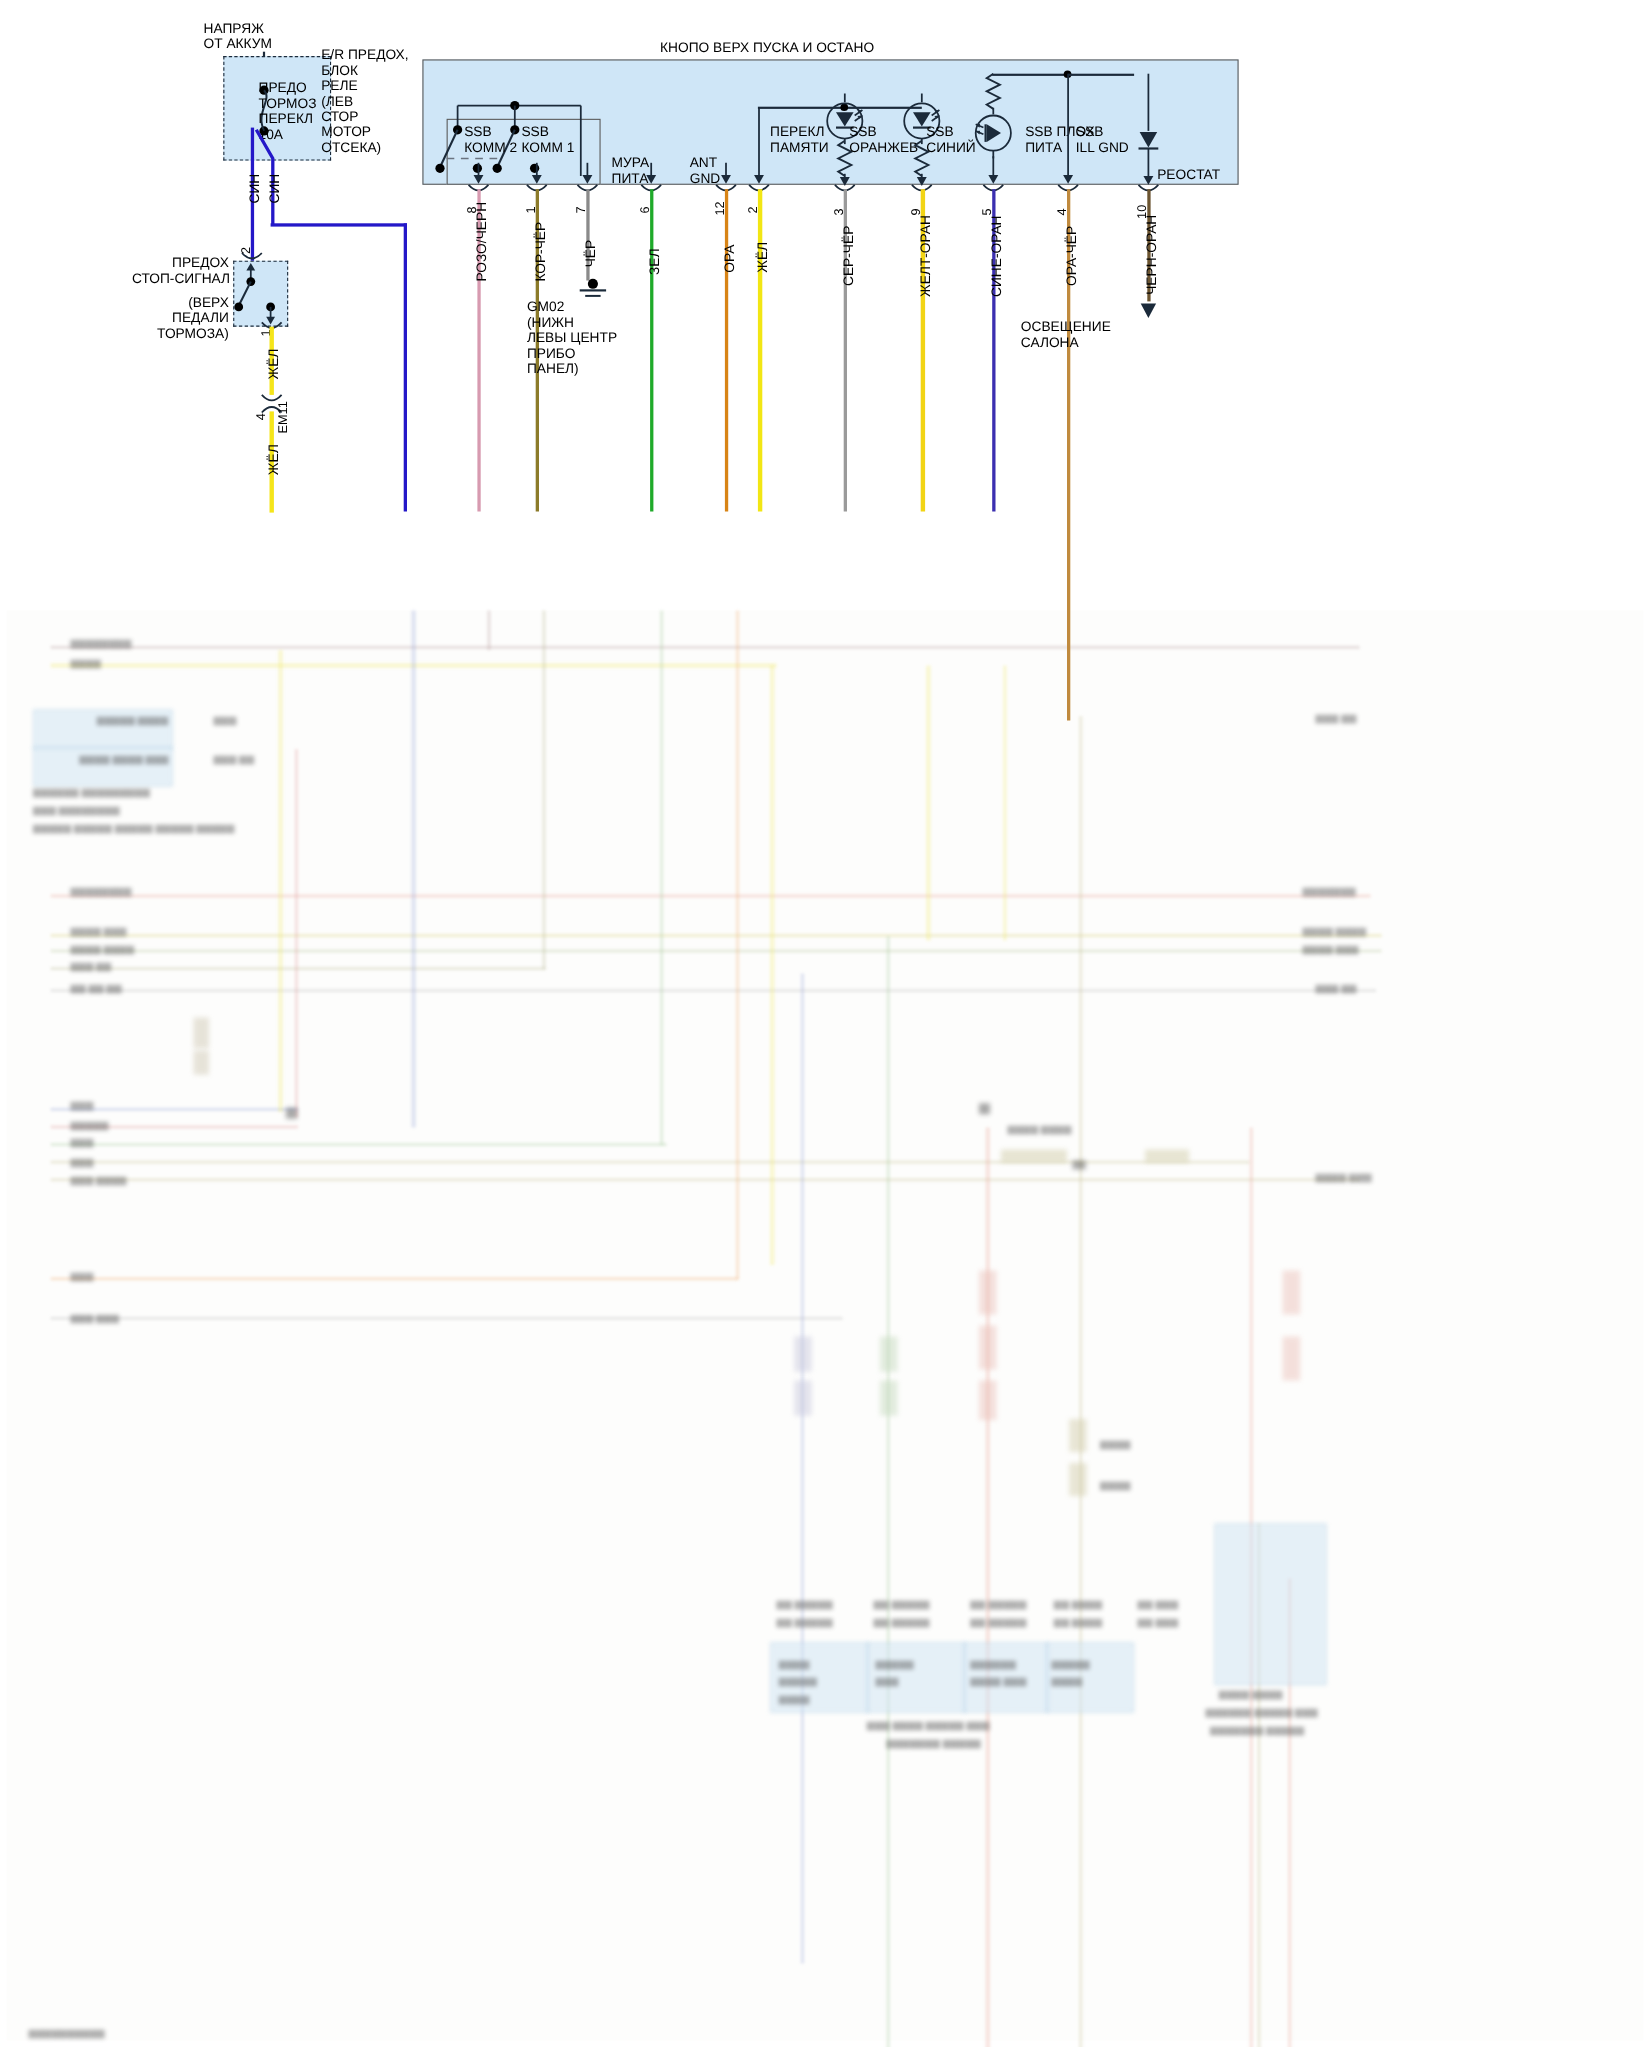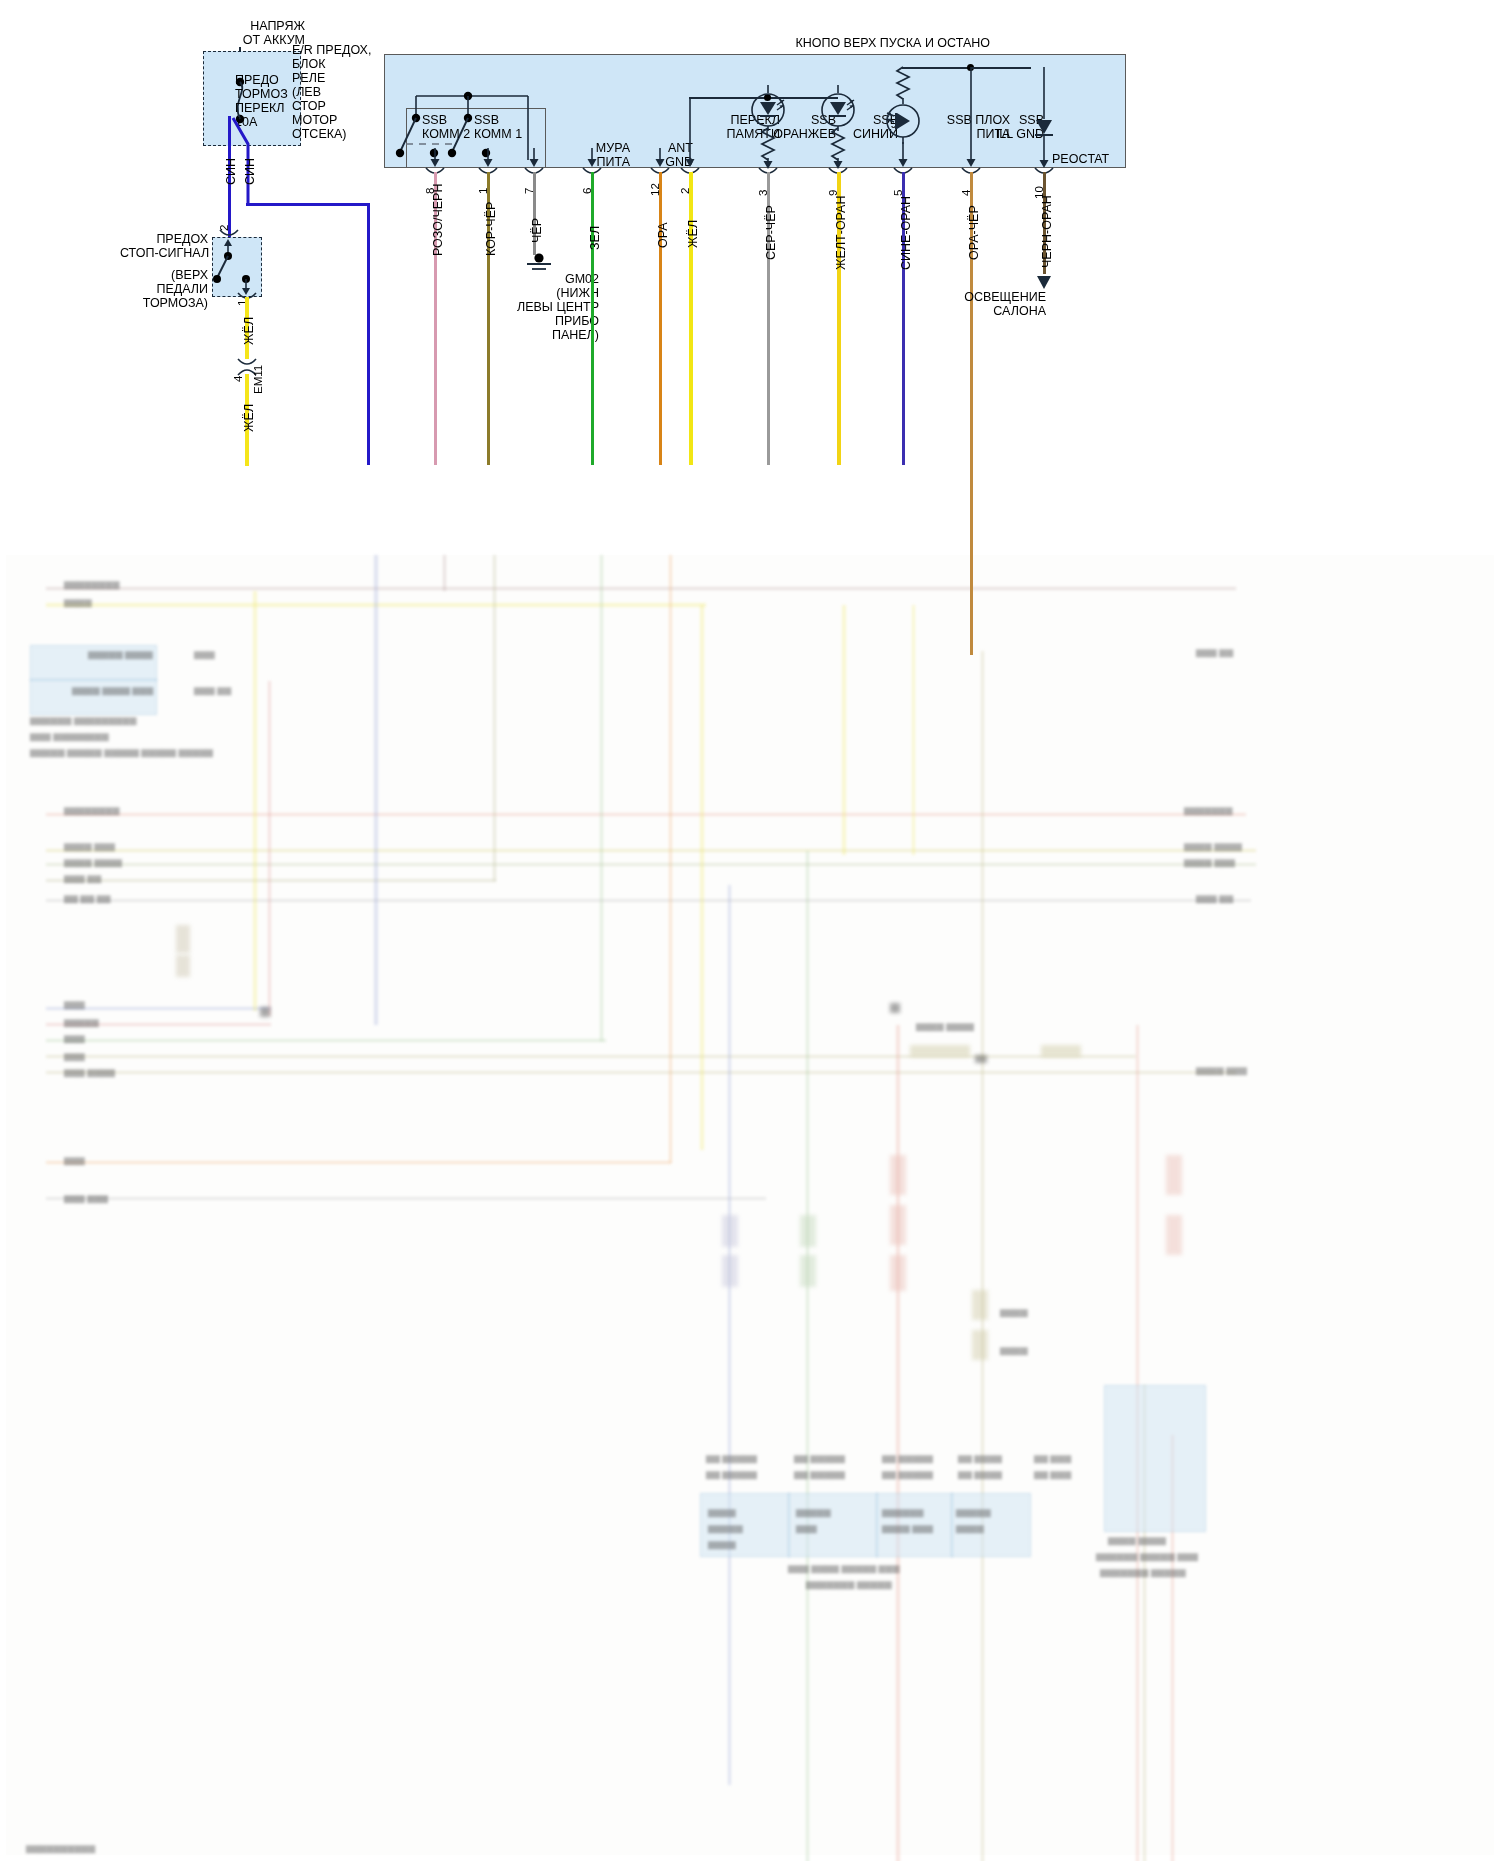--- a/index.html
+++ b/index.html
@@ -11,21 +11,21 @@
          background:#fdfdfc;opacity:1;}
   .fz{position:absolute;filter:blur(2.2px);opacity:.42;}
   .fzl{position:absolute;filter:blur(1.6px);opacity:.30;background:#8a8a8a;}
   .fbox{position:absolute;filter:blur(1.8px);opacity:.5;background:#cfe4f3;border:1px solid #9dc2dd;}
   .ftxt{position:absolute;filter:blur(1.7px);opacity:.45;color:#555;font-size:9px;
         font-family:"Liberation Sans",sans-serif;white-space:nowrap;}
 
   
   .sharp{position:absolute;}
   .lbl{position:absolute;color:#000;font-size:12.5px;line-height:14px;white-space:pre;}
-  .lbl.c{text-align:right;}
+  .lbl.c{text-align:left;}
   .lbl.r{text-align:right;}
   .vlbl{position:absolute;color:#000;font-size:12.5px;white-space:nowrap;
         transform-origin:0 0;transform:rotate(-90deg);}
   .num{position:absolute;color:#000;font-size:11.5px;white-space:nowrap;
        transform-origin:0 0;transform:rotate(-90deg);}
 
   .wire{position:absolute;width:3px;}
   .wireh{position:absolute;height:3px;}
   .blk{position:absolute;background:#1b2a3a;}
 

